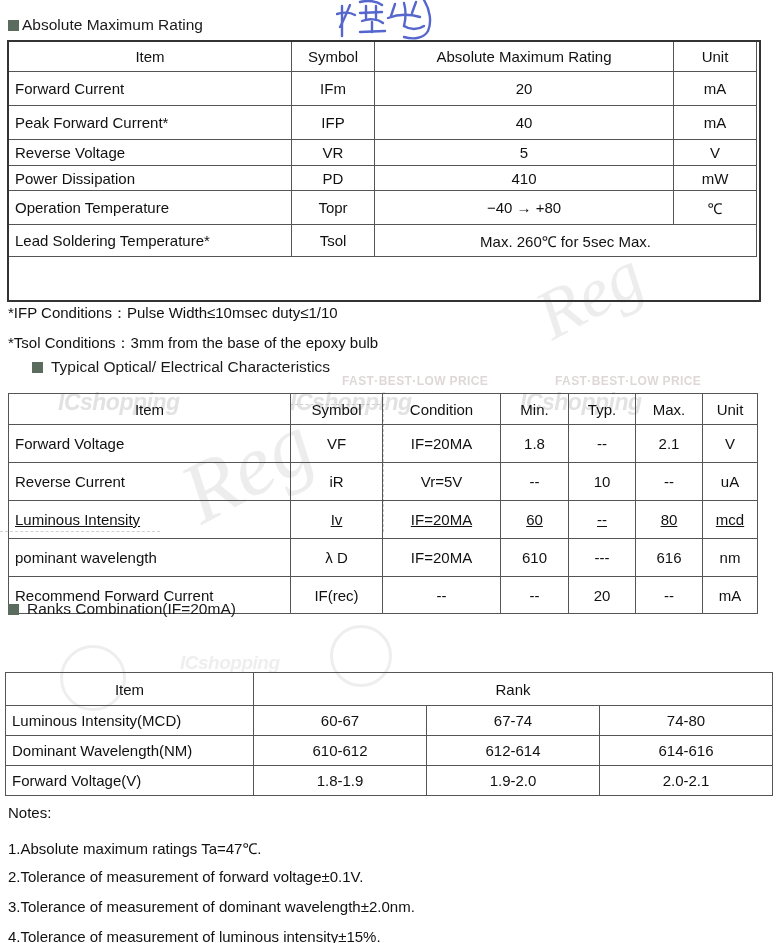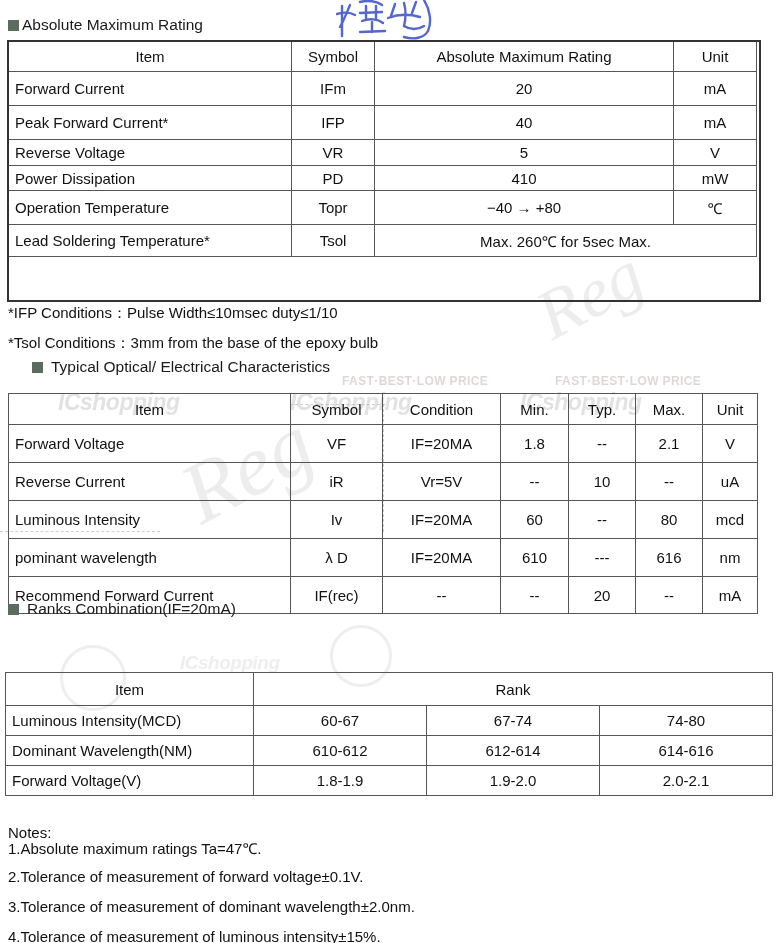--- a/index.html
+++ b/index.html
@@ -276,21 +276,21 @@
       </tr>
       <tr style="height:38px;padding-left:44px;">
         <td class="l">Reverse Current</td>
         <td class="c">iR</td>
         <td class="c">Vr=5V</td>
         <td class="c">--</td>
         <td class="c">10</td>
         <td class="c">--</td>
         <td class="c">uA</td>
       </tr>
-      <tr style="height:38px;">
+      <tr style="height:38px;text-decoration:underline;">
         <td class="l">Luminous Intensity</td>
         <td class="c">Iv</td>
         <td class="c">IF=20MA</td>
         <td class="c">60</td>
         <td class="c">--</td>
         <td class="c">80</td>
         <td class="c">mcd</td>
       </tr>
       <tr style="height:38px;">
         <td class="l">pominant wavelength</td>
@@ -346,19 +346,19 @@
       </tr>
       <tr style="height:30px;">
         <td class="l">Forward Voltage(V)</td>
         <td class="c">1.8-1.9</td>
         <td class="c">1.9-2.0</td>
         <td class="c">2.0-2.1</td>
       </tr>
     </tbody>
   </table>
 
-  <div class="note-line" style="left:8px;top:824px;">Notes:</div>
+  <div class="note-line" style="left:8px;top:804px;">Notes:</div>
   <div class="note-line" style="left:8px;top:838px;">1.Absolute maximum ratings Ta=47℃.</div>
   <div class="note-line" style="left:8px;top:868px;">2.Tolerance of measurement of forward voltage±0.1V.</div>
   <div class="note-line" style="left:8px;top:898px;">3.Tolerance of measurement of dominant wavelength±2.0nm.</div>
   <div class="note-line" style="left:8px;top:928px;">4.Tolerance of measurement of luminous intensity±15%.</div>
 
 </div>
 
 </body></html>

